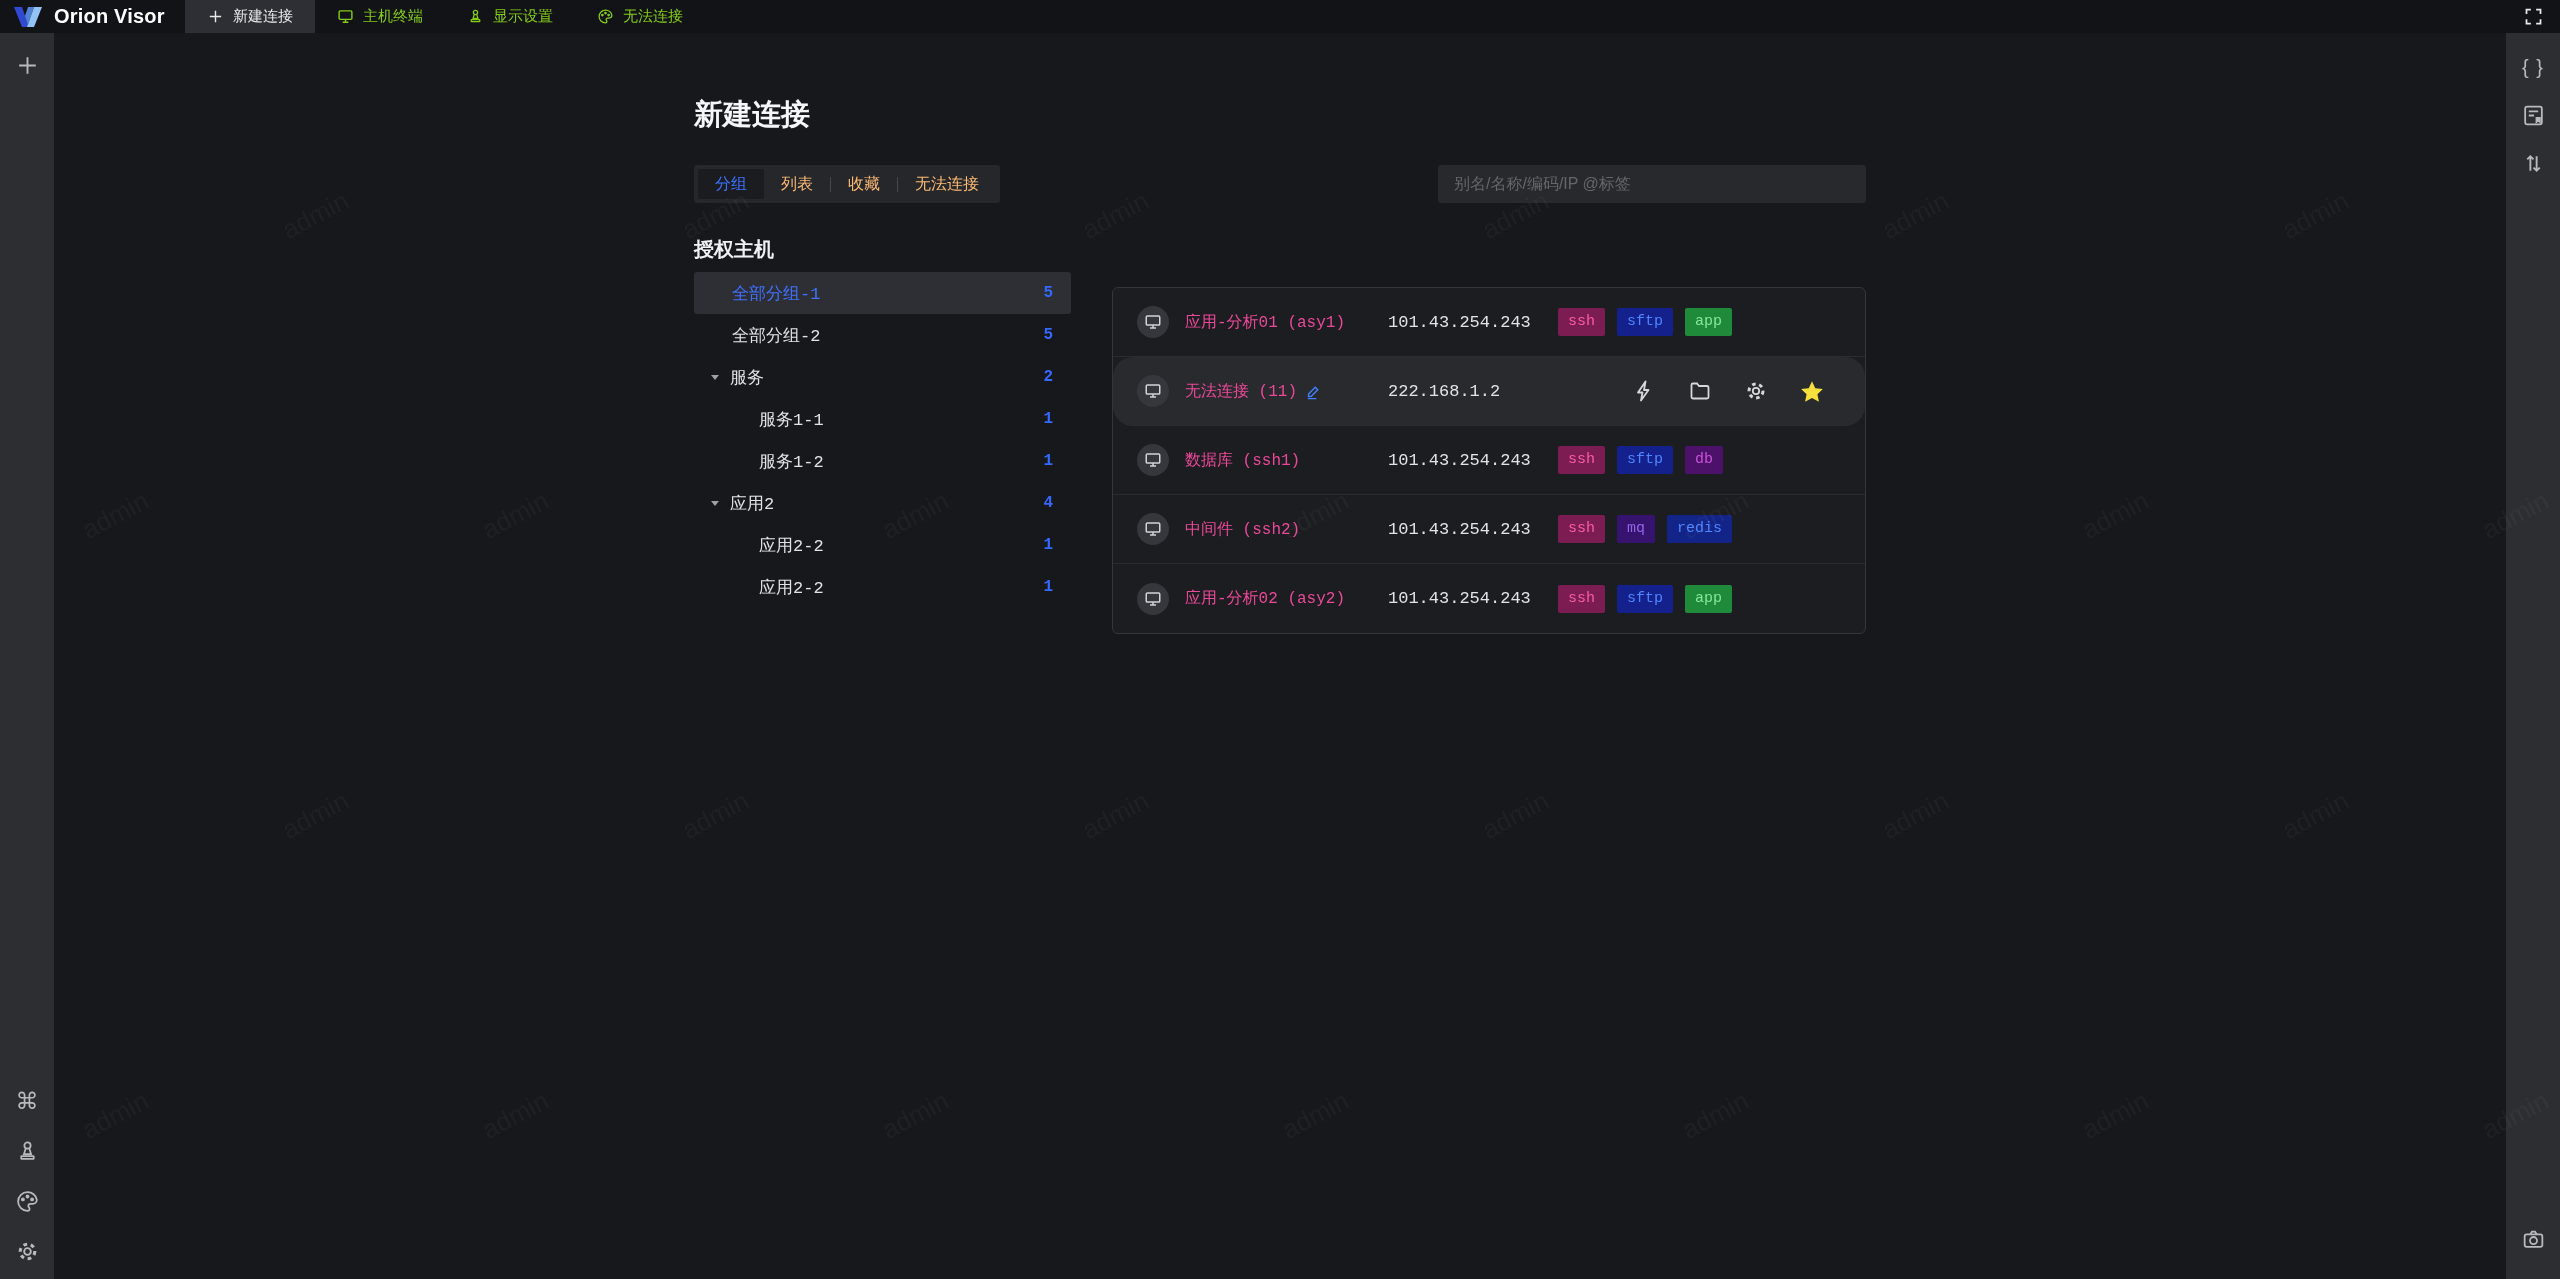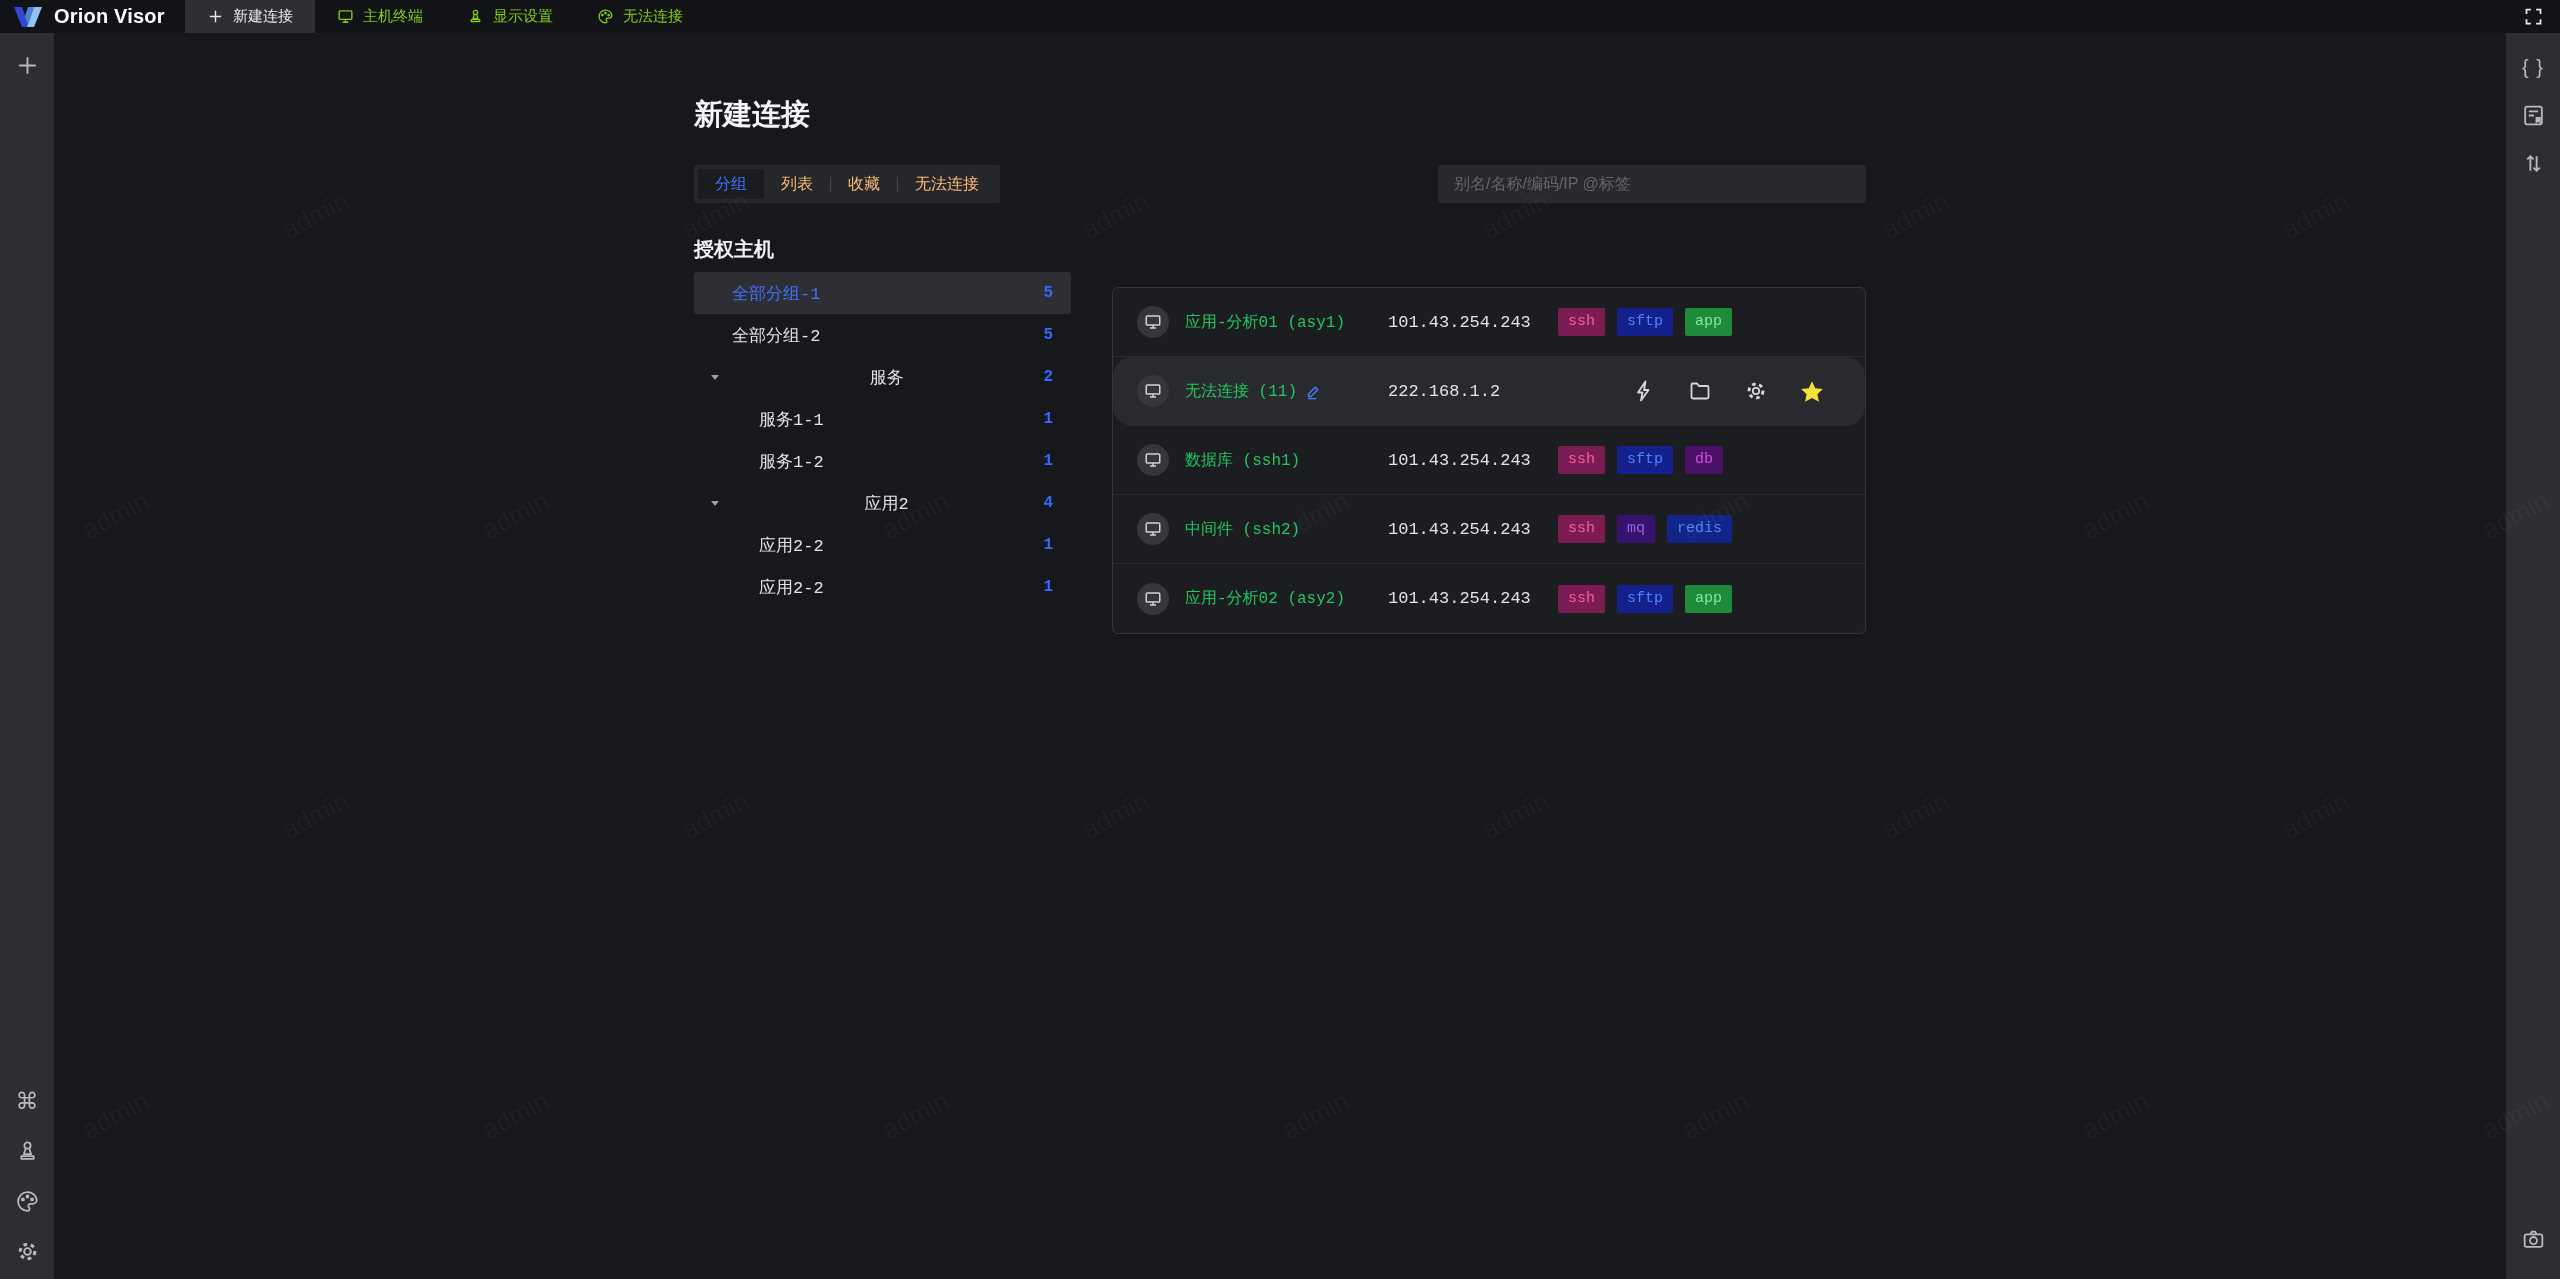--- a/index.html
+++ b/index.html
@@ -58,36 +58,36 @@
 
   
   .tree { width:377px; }
   .tree-item { height:42px; display:flex; align-items:center; border-radius:3px;
     font-size:17px; color:#e2e3e5; padding-right:18px; cursor:pointer; }
   .tree-item .t-label { flex:1; }
   .tree-item .t-count { color:#3468ff; font-weight:bold; font-size:16px; }
   .tree-item.selected { background:#2d2f34; }
   .tree-item.selected .t-label { color:#4071ff; }
   .ind-0 { padding-left:38px; }
-  .ind-arrow { padding-left:16px;text-align:center; }
+  .ind-arrow { padding-left:16px; }
   .ind-1 { padding-left:65px; }
   .caret { width:10px; height:10px; margin-right:10px; flex:none; }
 
   
   .list { width:754px; margin-left:41px; margin-top:15px; background:#1c1d20;
     border:1px solid #35363b; border-radius:6px; overflow:hidden; }
   .host-row { height:69px; display:flex; align-items:center; padding:0 24px;
     border-bottom:1px solid #2b2c30; cursor:pointer; }
   .host-row:last-child { border-bottom:none; }
   .host-row.hover { background:#292a2e;border-radius:20px; }
   .host-cell { width:251px; display:flex; align-items:center; flex:none; }
   .avatar { width:32px; height:32px; border-radius:50%; background:#36373c;
     display:flex; align-items:center; justify-content:center; color:#d2d3d6; flex:none; }
   .avatar svg { width:18px; height:18px; }
-  .host-name { margin-left:16px; font-size:16px; color:#22c55e; display:flex; align-items:center; gap:8px; white-space:nowrap; }
+  .host-name { margin-left:16px; font-size:16px; color:#ec4899; display:flex; align-items:center; gap:8px; white-space:nowrap; }
   .edit-btn { display:flex; align-items:center; color:#4080ff; cursor:pointer; }
   .edit-btn svg { width:17px; height:17px; }
   .ip { width:170px; font-size:17px; color:#e2e3e5; flex:none; }
   .tags { display:flex; gap:12px; align-items:center; }
   .tag { height:28px; line-height:28px; padding:0 10px; border-radius:2px; font-size:15px; white-space:nowrap; }
   .actions { margin-left:auto; display:flex; align-items:center; gap:30px; padding-right:16px; color:#d6d7da; }
   .actions .act { display:flex; align-items:center; justify-content:center; width:26px; height:26px; cursor:pointer; }
   .actions svg { width:24px; height:24px; }
   .actions .star svg { width:27px; height:27px; }
 

